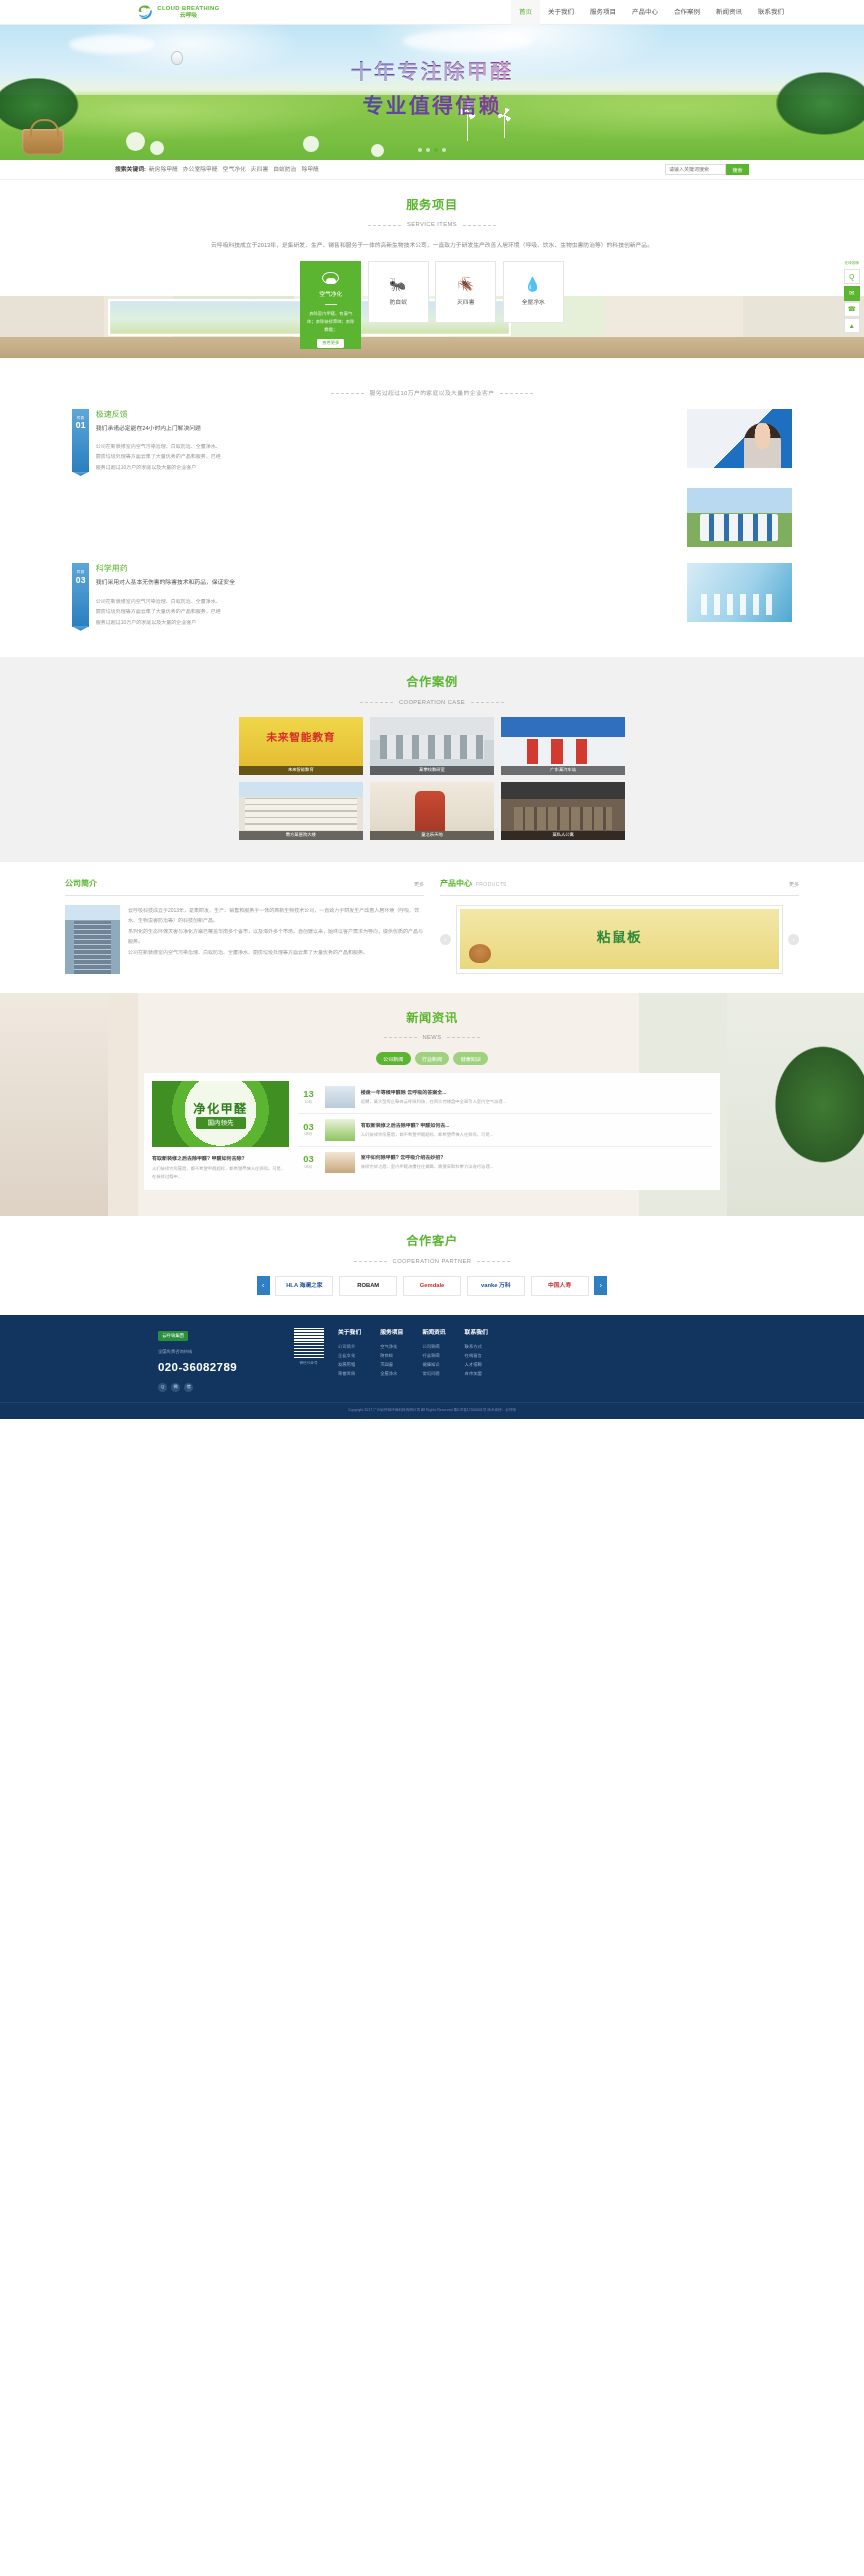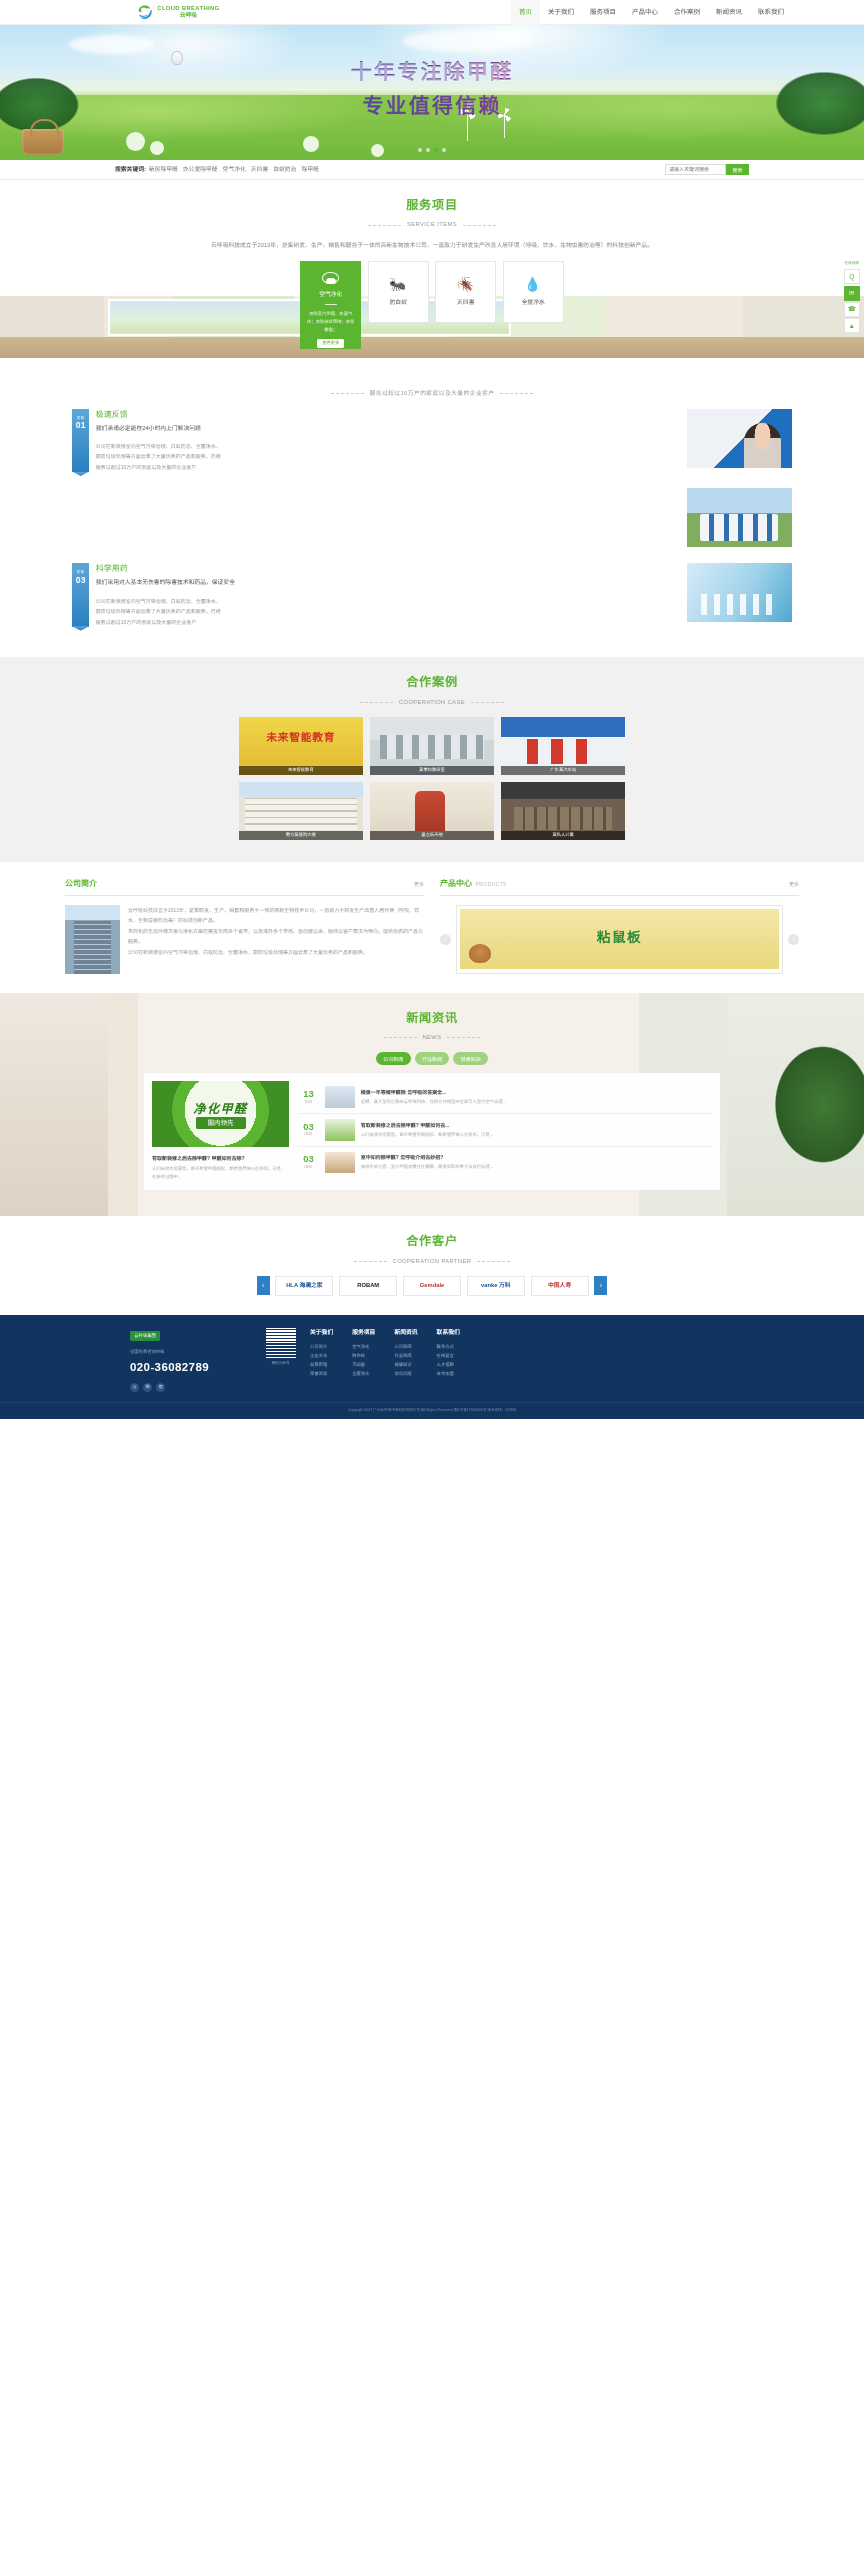--- a/index.html
+++ b/index.html
@@ -214,21 +214,21 @@
     background:linear-gradient(#f0e9e0,#ddd2c4); }
   .news::after { content:""; position:absolute; right:0; top:0; width:137px; bottom:0;
     background:radial-gradient(ellipse 65px 79px at 70% 50%, #3f7a33, #2d5c26 72%, transparent 74%), linear-gradient(#eceee6,#dfe3d6); }
   .news .wrap { position:relative; z-index:3; }
   .news-tabs { display:flex; justify-content:center; gap:4.3px; padding-bottom:8.6px; }
   .news-tabs a { font-size:5px; color:#fff; background:#5bb531; padding:2.2px 7.2px; border-radius:6.5px; text-decoration:none; }
   .news-tabs a.off { background:#9fd27f; }
   .news-panel { background:rgba(255,255,255,.92); margin:0 72px; padding:8px; display:flex; gap:8.6px; }
   .np-left { width:137px; flex:0 0 137px; }
   .np-banner { height:66px; background:radial-gradient(circle at 50% 44%, #f2f8ea 0 46%, #5bb531 46% 62%, #3f8f22 62%); position:relative; }
-  .np-banner span { position:absolute; left:0; right:0; top:19px; text-align:center; font-size:12.2px; font-weight:bold; color:#2f7d1f; letter-spacing:1.4px;font-style:italic; }
+  .np-banner span { position:absolute; left:0; right:0; top:19px; text-align:center; font-size:12.2px; font-weight:bold; color:#2f7d1f; letter-spacing:1.4px; }
   .np-banner em { position:absolute; left:0; right:0; top:36px; text-align:center; font-style:normal; font-size:6.5px; color:#fff; background:#3f8f22; padding:0.7px 0; width:50px; margin:0 auto; border-radius:1.4px; }
   .np-cap { font-size:5px; color:#444; font-weight:bold; margin-top:6.5px; }
   .np-txt { font-size:4.3px; color:#aaa; line-height:2; margin-top:2.9px; }
   .np-right { flex:1; }
   .nr { display:flex; gap:5.8px; padding:5px 0; border-bottom:0.7px solid #eee; align-items:center; }
   .nr:last-child { border-bottom:none; }
   .nr-date { width:21.6px; flex:0 0 21.6px; text-align:center; }
   .nr-d { font-size:9.4px; color:#5bb531; font-weight:bold; line-height:1; }
   .nr-m { font-size:3.6px; color:#aaa; margin-top:1.4px; }
   .nr-thumb { width:30px; height:21.6px; flex:0 0 30px; background:linear-gradient(#dfe9f2,#b9cbd9); }
@@ -242,21 +242,21 @@
   .partner { padding-bottom:19px; }
   .pt-row { display:flex; align-items:center; justify-content:center; gap:5.8px; padding:0 63px; }
   .pt-nav { width:13px; height:19px; background:#2f7fc4; color:#fff; display:flex; align-items:center; justify-content:center; font-size:6.5px; flex:0 0 13px; }
   .pt-logo { width:58px; height:20px; border:0.7px solid #e6e6e6; background:#fff; display:flex; align-items:center;
     justify-content:center; font-size:5.8px; font-weight:bold; color:#333; }
   .pt-logo.blue { color:#1b4f9c; } .pt-logo.red { color:#c0302a; } .pt-logo.dark { color:#222; }
 
   
   .footer { background:#123560; color:#c6d3e2; padding:13px 0 0; }
   .footer .wrap { display:flex; gap:13px; padding:0 58px; }
-  .f-left { width:121px; flex:0 0 121px; }
+  .f-left { width:121px; flex:0 0 121px;margin-left:28px; }
   .f-logo { display:inline-flex; align-items:center; gap:2.9px; background:#2a8f3c; color:#fff; font-size:4.3px; padding:1.4px 4.3px; border-radius:1.4px; }
   .f-cap { font-size:4.3px; color:#8fa6bd; margin-top:7.2px; }
   .f-tel { font-size:11.5px; font-weight:bold; color:#fff; letter-spacing:0.4px; margin-top:2.2px; }
   .f-social { display:flex; gap:3.6px; margin-top:6.5px; }
   .f-social i { width:9.4px; height:9.4px; border-radius:50%; background:#2f537d; display:flex; align-items:center;
     justify-content:center; font-size:4.3px; color:#cfe0f0; font-style:normal; }
   .f-qr { width:33px; flex:0 0 33px; text-align:center; }
   .f-qr .q { width:30px; height:30px; background:
     repeating-linear-gradient(0deg,#fff 0 1.4px,#123560 1.4px 2.9px),
     repeating-linear-gradient(90deg,#fff 0 1.4px,rgba(18,53,96,.55) 1.4px 2.9px); margin:0 auto; }

